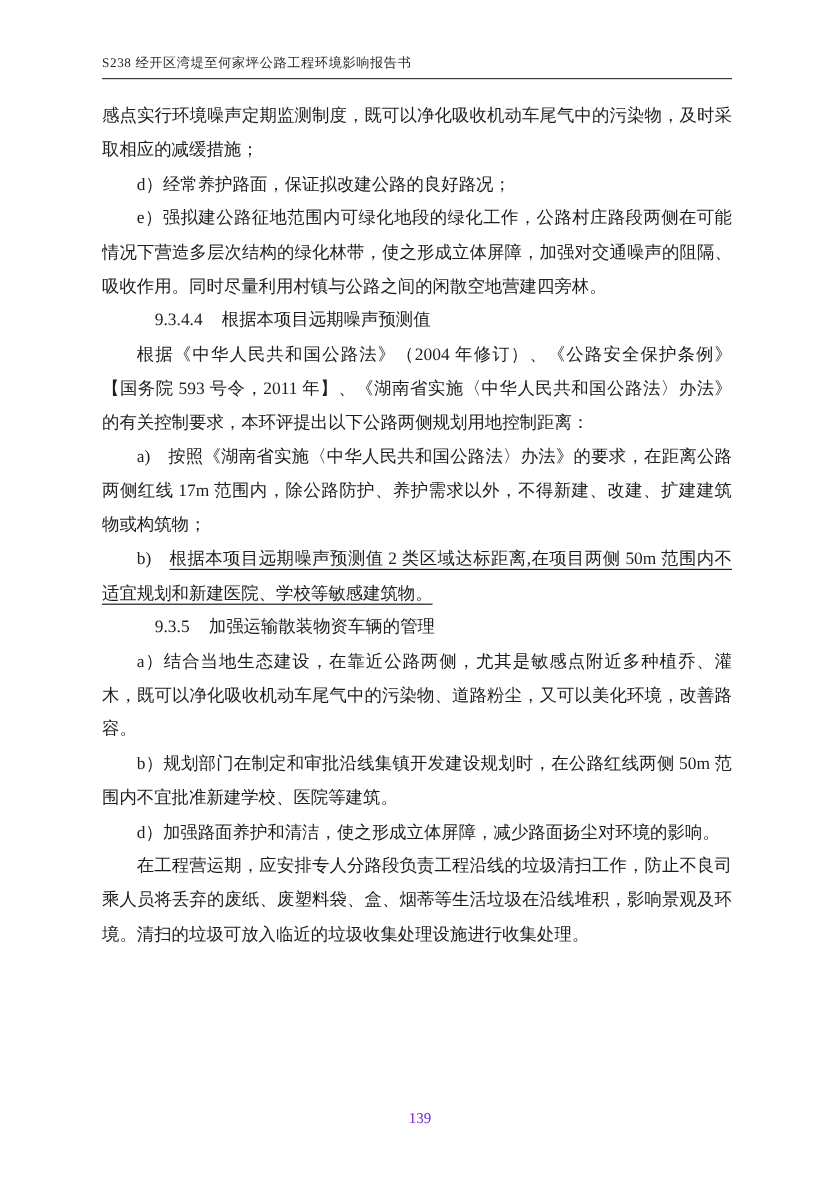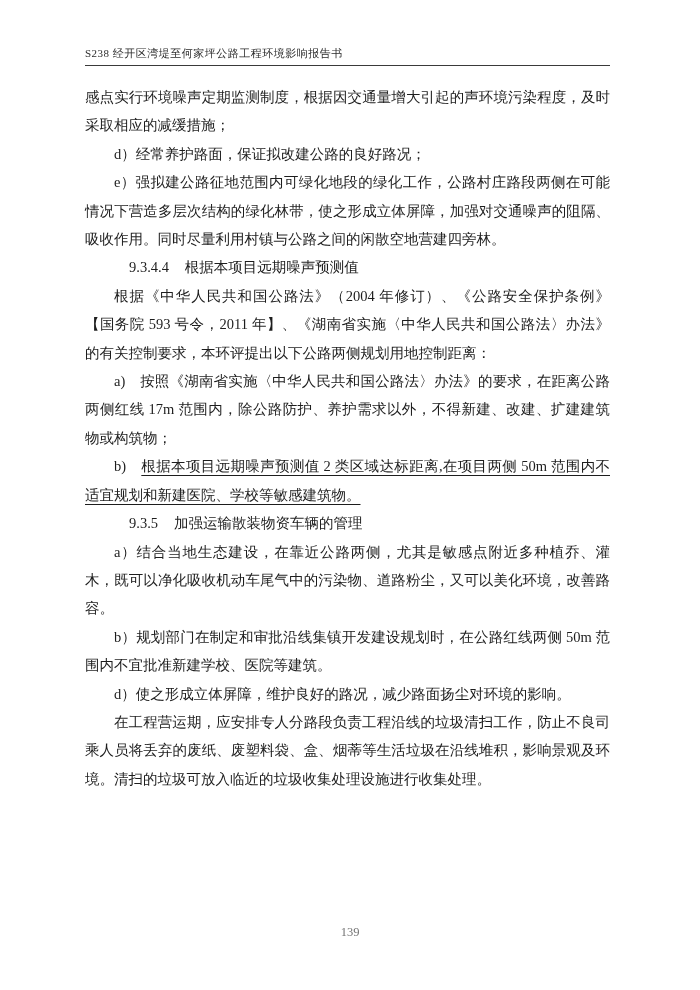--- a/index.html
+++ b/index.html
@@ -66,36 +66,36 @@
     text-underline-offset: 4px;
     text-decoration-thickness: 1px;
   }
   .page-footer {
     position: absolute;
     left: 0;
     bottom: 50px;
     width: 100%;
     text-align: center;
     font-size: 12.5px;
-    color: #737373;
+    color: #6d28d9;
   }
 </style>
 </head>
 <body>
 
 <div class="page">
 
   <header class="page-header">
     <span class="header-title">S238 经开区湾堤至何家坪公路工程环境影响报告书</span>
     <hr class="header-rule">
   </header>
 
   <main class="doc-body">
 
-    <p class="no-indent">感点实行环境噪声定期监测制度，根据因交通量增大引起的声环境污染程度，及时采取相应的减缓措施；</p>
+    <p class="no-indent">感点实行环境噪声定期监测制度，既可以净化吸收机动车尾气中的污染物，及时采取相应的减缓措施；</p>
 
     <p>d）经常养护路面，保证拟改建公路的良好路况；</p>
 
     <p>e）强拟建公路征地范围内可绿化地段的绿化工作，公路村庄路段两侧在可能情况下营造多层次结构的绿化林带，使之形成立体屏障，加强对交通噪声的阻隔、吸收作用。同时尽量利用村镇与公路之间的闲散空地营建四旁林。</p>
 
     <h3 class="section-heading">
       <span class="heading-number">9.3.4.4</span><span>根据本项目远期噪声预测值</span>
     </h3>
 
     <p>根据《中华人民共和国公路法》（2004 年修订）、《公路安全保护条例》【国务院 593 号令，2011 年】、《湖南省实施〈中华人民共和国公路法〉办法》的有关控制要求，本环评提出以下公路两侧规划用地控制距离：</p>
@@ -108,21 +108,21 @@
 
     <h3 class="section-heading">
       <span class="heading-number">9.3.5</span><span>加强运输散装物资车辆的管理</span>
     </h3>
 
     <p>a）结合当地生态建设，在靠近公路两侧，尤其是敏感点附近多种植乔、灌木，既可以净化吸收机动车尾气中的污染物、道路粉尘，又可以美化环境，改善路容。</p>
 
     <p>b）规划部门在制定和审批沿线集镇开发建设规划时，在公路红线两侧 50m 范围内不宜批准新建学校、医院等建筑。</p>
 
 
-    <p>d）使之形成立体屏障，维护良好的路况，减少路面扬尘对环境的影响。</p>
+    <p>d）加强路面养护和清洁，使之形成立体屏障，减少路面扬尘对环境的影响。</p>
 
 
     <p>在工程营运期，应安排专人分路段负责工程沿线的垃圾清扫工作，防止不良司乘人员将丢弃的废纸、废塑料袋、盒、烟蒂等生活垃圾在沿线堆积，影响景观及环境。清扫的垃圾可放入临近的垃圾收集处理设施进行收集处理。</p>
 
   </main>
 
   <footer class="page-footer">
     <span>139</span>
   </footer>
 

